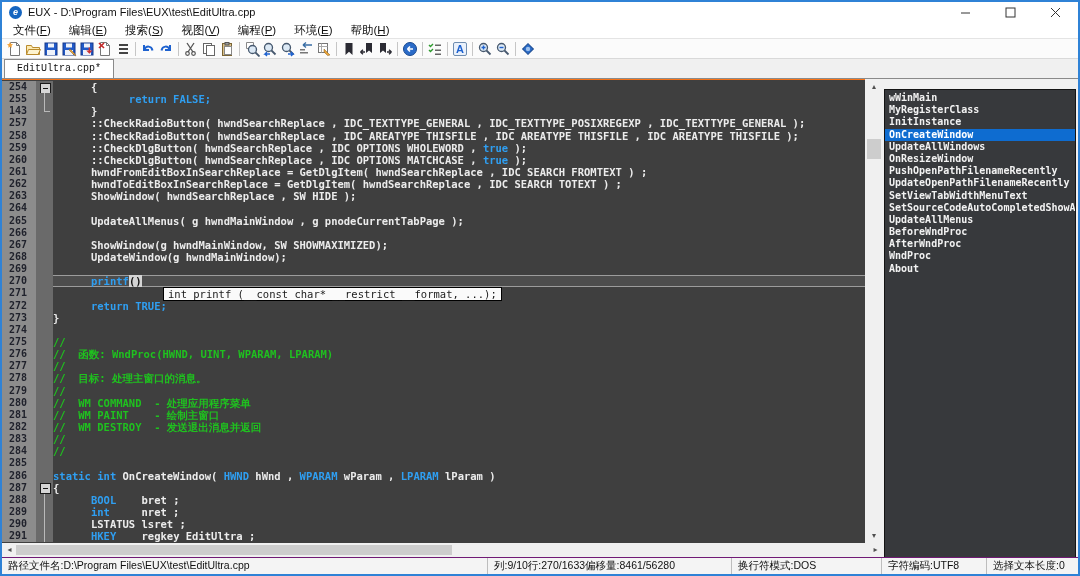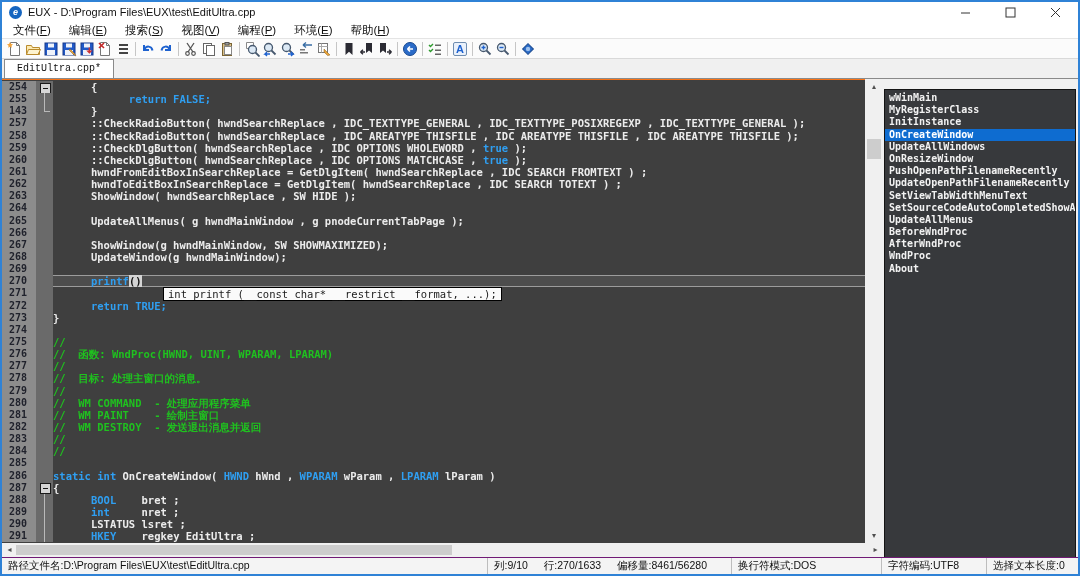--- a/index.html
+++ b/index.html
@@ -59,21 +59,21 @@
 
   
   #funcpanel { position:absolute; left:882px; top:0; width:192px; height:470px; background:#37393c; border:1px solid #141414; overflow:hidden; padding-top:2px;margin-top:10px; }
   .fitem { height:12.2px; line-height:12.2px; font-family:"DejaVu Sans Mono", monospace; font-size:10px; font-weight:bold; color:#f2f2f2; padding-left:4px; white-space:pre; overflow:hidden; }
   .fitem.sel { background:#0e6cd0; color:#fff; }
 
   
   #statusbar { position:absolute; left:0; top:555px; width:1076px; height:17px; background:#f4f4f4; display:flex; align-items:center; font-size:10.5px; color:#111; border-top:1px solid #701a75; }
   .scell { height:100%; display:flex; align-items:center; padding:0 6px; border-right:1px solid #bdbdbd; white-space:nowrap; overflow:hidden; flex:none; }
   #sc-path { width:486px; }
-  #sc-pos { width:244px; gap:16px; }
+  #sc-pos { width:244px; gap:0; }
   #sc-eol { width:150px; }
   #sc-enc { width:105px; }
   #sc-sel { flex:1; border-right:none; }
 </style>
 </head>
 <body>
 
 <svg width="0" height="0" style="position:absolute">
   <defs>
     <symbol id="sym-page" viewBox="0 0 16 16">

